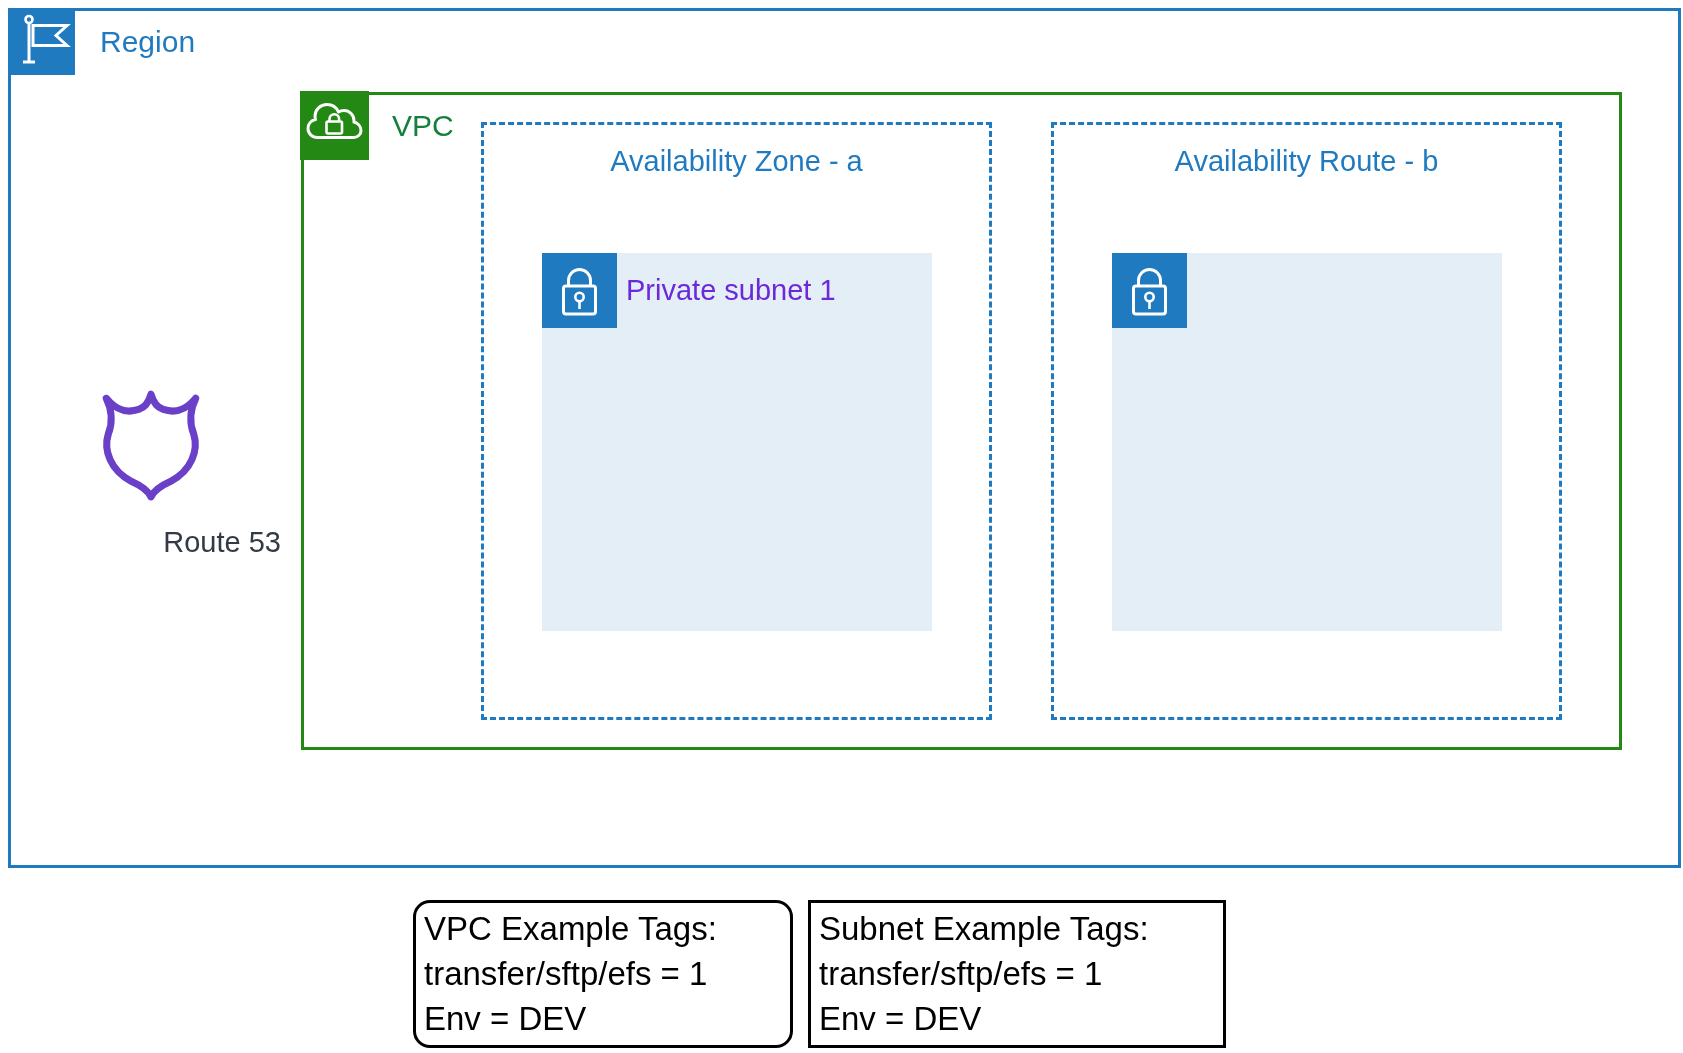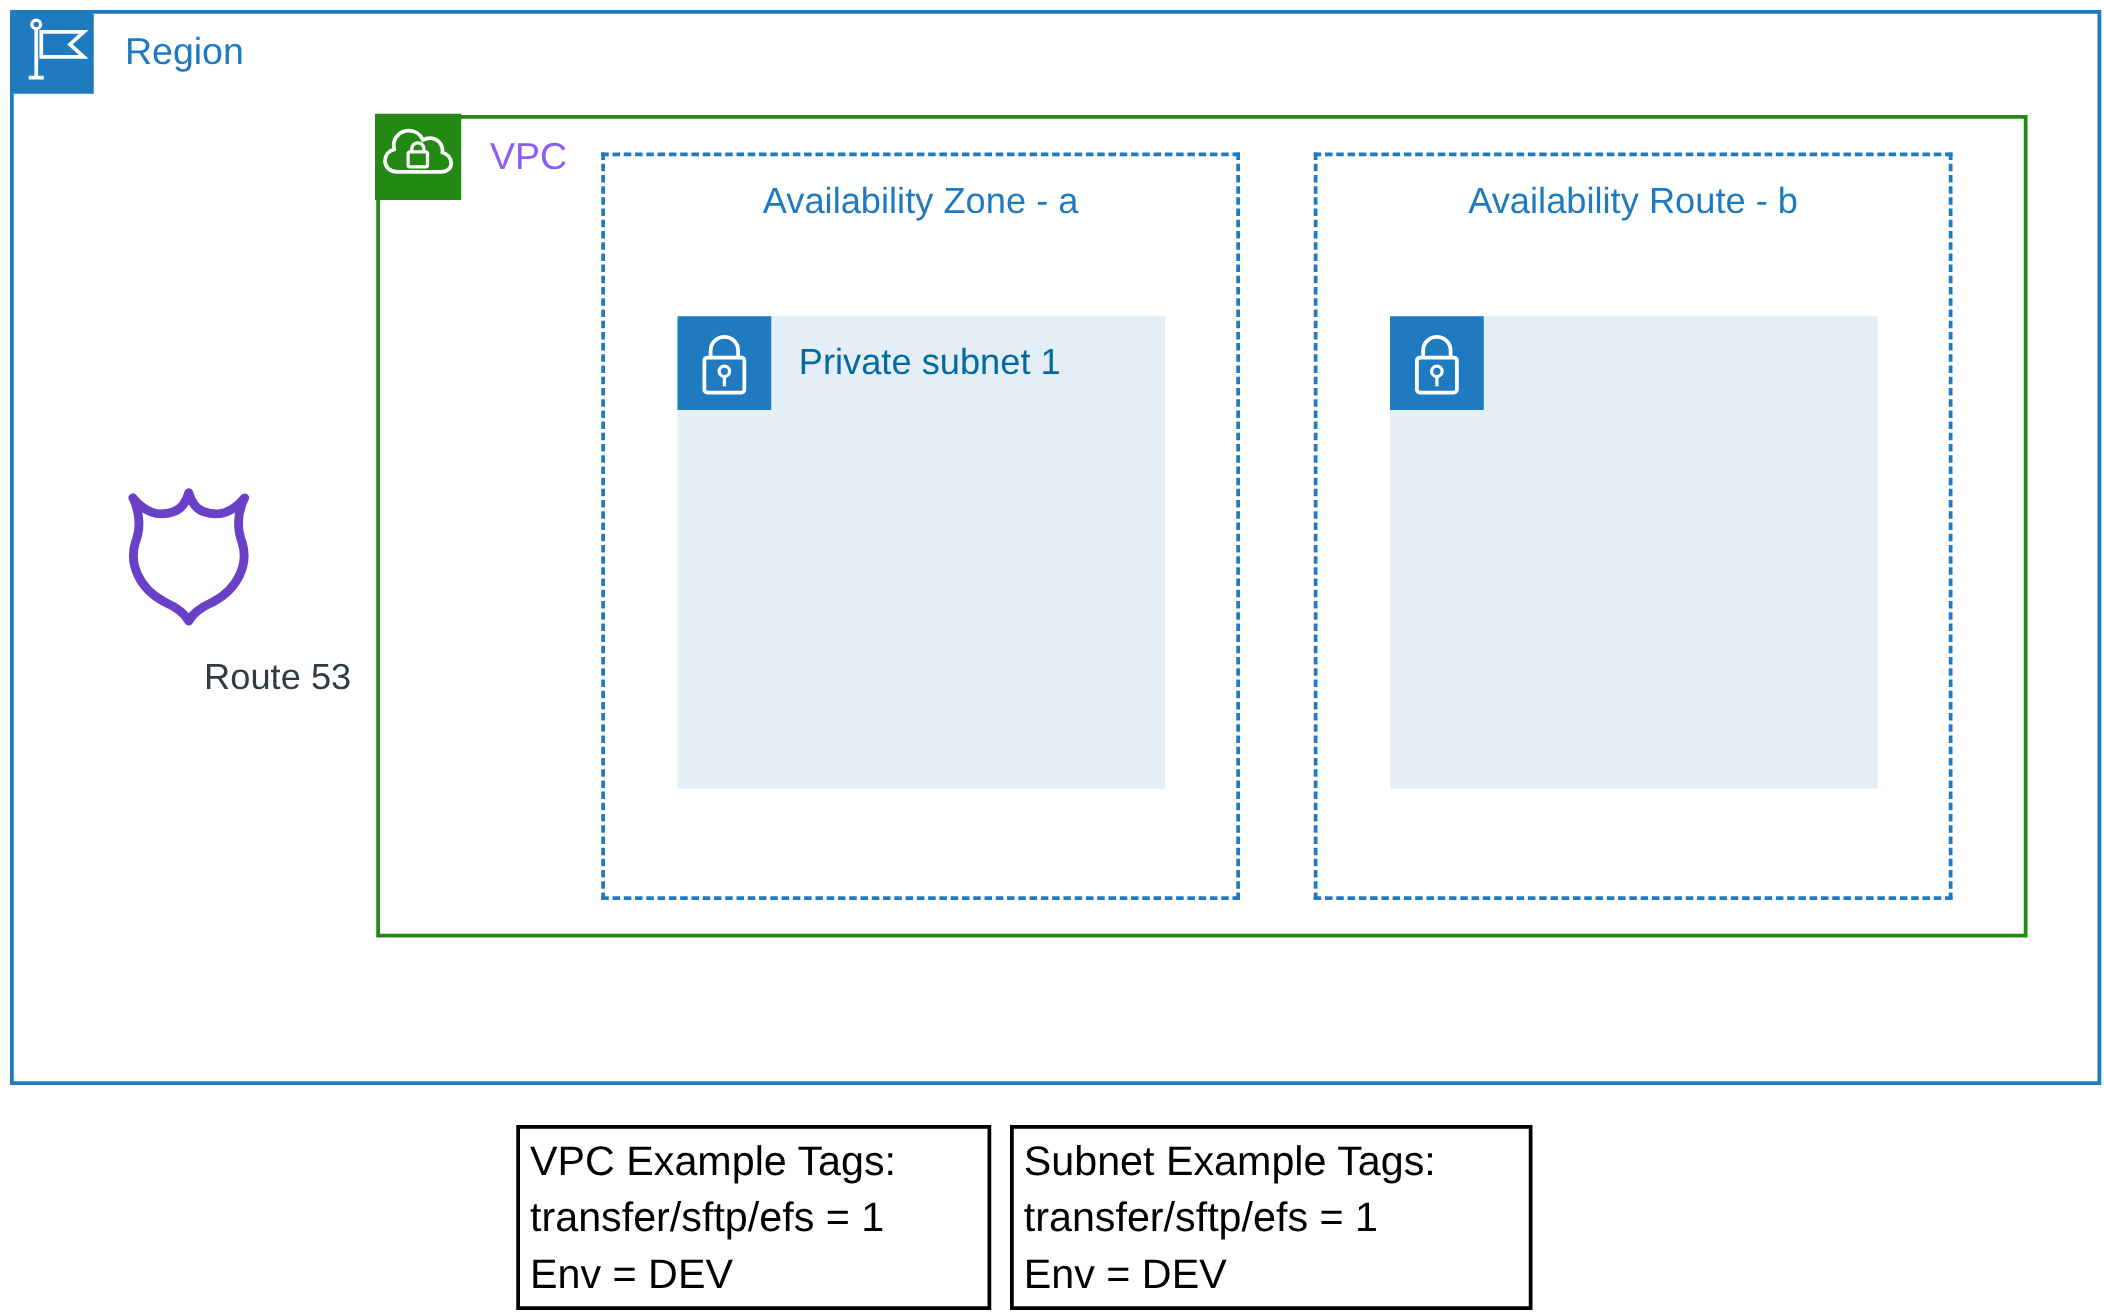--- a/index.html
+++ b/index.html
@@ -16,45 +16,45 @@
   
   .region-box  { left: 8px; top: 8px; width: 1673px; height: 860px; border: 3px solid #1F7AC0; }
   .region-icon { left: 8px; top: 8px; width: 67px; height: 67px; background: #1F7AC0; }
   .region-label{ left: 100px; top: 8px; height: 67px; display: flex; align-items: center;
                  color: #1F7AC0; font-size: 30px; }
 
   
   .vpc-box   { left: 301px; top: 92px; width: 1321px; height: 658px; border: 3px solid #248814; }
   .vpc-icon  { left: 300px; top: 91px; width: 69px; height: 69px; background: #248814; }
   .vpc-label { left: 392px; top: 92px; height: 67px; display: flex; align-items: center;
-               color: #8b5cf6; font-size: 30px; }
+               color: #15803d; font-size: 30px; }
 
   
   .az { top: 122px; width: 511px; height: 598px; border: 3px dashed #1F7AC0; }
   .az-a { left: 481px; }
   .az-b { left: 1051px; }
   .az-label { margin-top: 20px; text-align: center; color: #1F7AC0; font-size: 29px; }
 
   
   .subnet { top: 253px; width: 390px; height: 378px; background: #E4EEF7; }
   .subnet-1 { left: 542px; }
   .subnet-2 { left: 1112px; }
   .subnet-icon { position: absolute; left: 0; top: 0; width: 75px; height: 75px; background: #1F7AC0; }
-  .subnet-label { position: absolute; left: 97px; top: 0; height: 75px; display: flex;
-                  align-items: center; color: #0369a1; font-size: 29px; white-space: nowrap; }
+  .subnet-label { position: absolute; left: 84px; top: 0; height: 75px; display: flex;
+                  align-items: center; color: #6d28d9; font-size: 29px; white-space: nowrap; }
 
   
   .r53-icon  { left: 92px; top: 380px; width: 118px; height: 126px; }
   .r53-label { left: 21px; top: 522px; width: 260px; text-align: right;
                color: #323A45; font-size: 29px; line-height: 40px; }
 
   
   .tag-box { top: 900px; height: 148px; border: 3px solid #000000; color: #000000;
              font-size: 33px; line-height: 45px; padding: 3px 8px; }
-  .tag-1 { left: 413px; width: 380px; }
+  .tag-1 { left: 413px; width: 380px; border-radius: 17px; }
   .tag-2 { left: 808px; width: 418px; }
 
   svg { display: block; }
 </style>
 </head>
 <body>
 
 <div class="canvas">
 
   <div class="abs region-box"></div>

